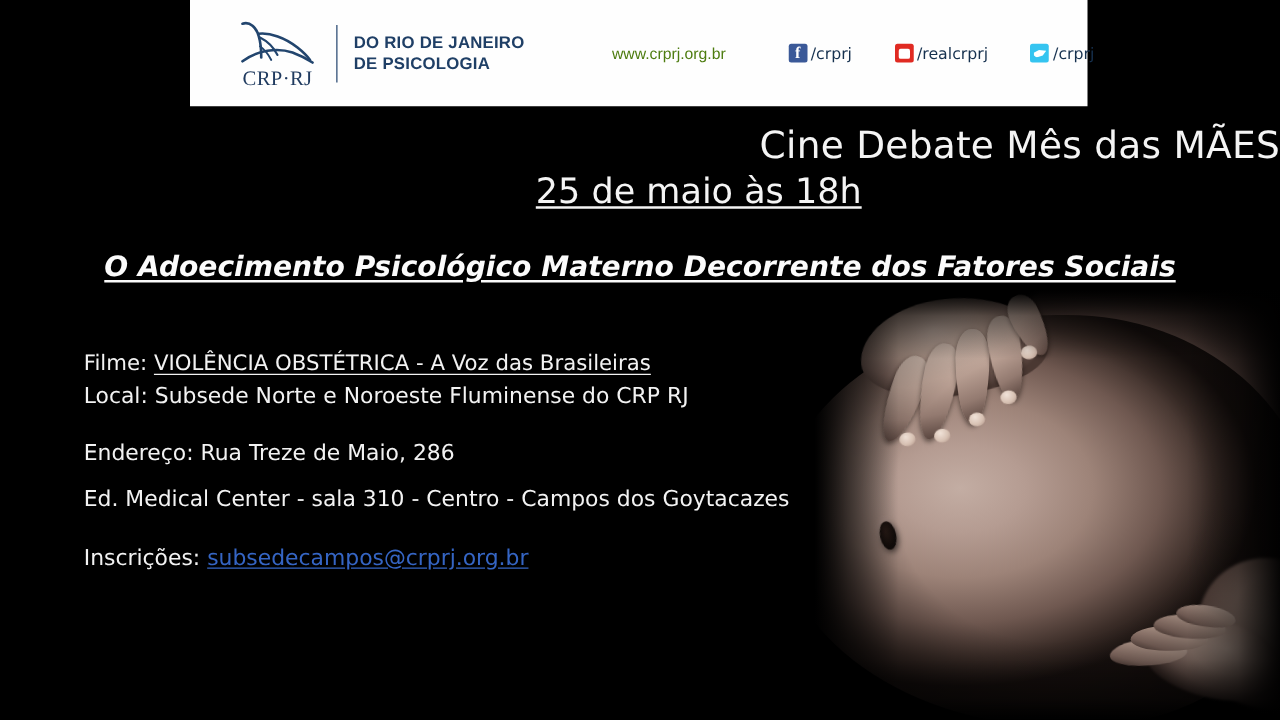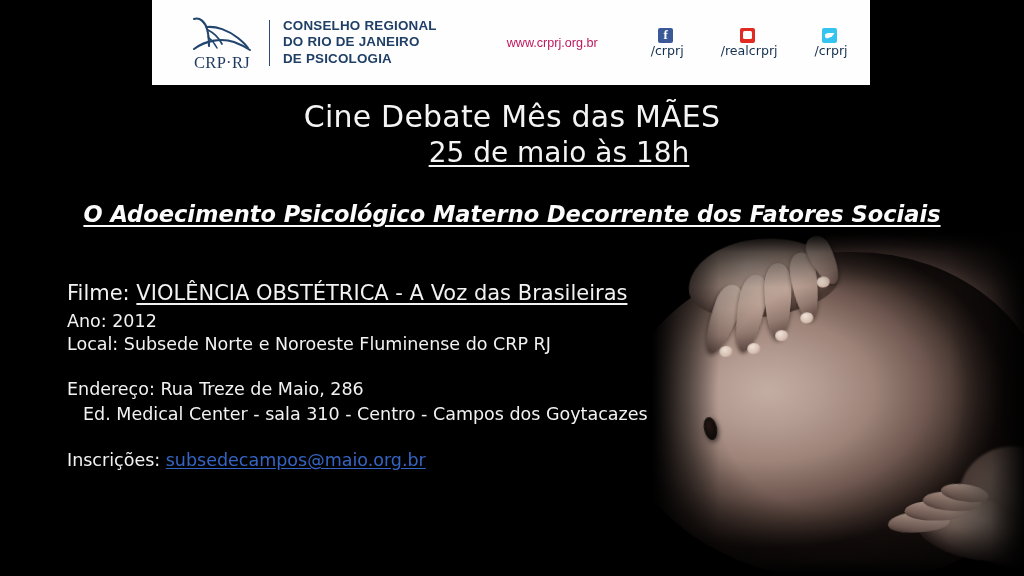--- a/index.html
+++ b/index.html
@@ -131,25 +131,25 @@
   }
   #banner .divider{
     width:1px; height:46px; background:#2a4a73; margin:0 13px 0 11px; flex:none;
   }
   #banner .org{
     font-family:"Liberation Sans","DejaVu Sans",sans-serif;
     font-weight:bold; color:#1f3f66; font-size:13.4px; line-height:16.6px;
     letter-spacing:.2px; white-space:nowrap;
   }
   #banner .site{
-    margin-left:70px; color:#be185d; font-size:12.6px; white-space:nowrap;
+    margin-left:70px; color:#4d7c0f; font-size:12.6px; white-space:nowrap;
     font-family:"Liberation Sans","DejaVu Sans",sans-serif;
   }
   #banner .socials{ display:flex; align-items:center; margin-left:50px; }
-  #banner .soc{ display:flex; align-items:center; margin-right:34px; white-space:nowrap;flex-direction:column;}
+  #banner .soc{ display:flex; align-items:center; margin-right:34px; white-space:nowrap;}
   #banner .soc:last-child{margin-right:0;}
   #banner .soc .tag{ color:#16314f; font-size:12.6px; margin-left:3px;}
   .ico{ width:15px; height:15px; flex:none; display:block; border-radius:2px;}
   .ico.fb{background:#3b5998; position:relative;}
   .ico.fb::after{
     content:"f"; position:absolute; left:0; right:0; top:-1px; text-align:center;
     color:#fff; font-weight:bold; font-size:13px;
     font-family:"Liberation Serif","DejaVu Serif",serif;
   }
   .ico.yt{background:#e02a22; position:relative;}
@@ -162,42 +162,42 @@
     content:""; position:absolute; left:2.5px; top:5px; width:10px; height:6px;
     background:#fff;
     clip-path:polygon(0% 35%, 42% 0%, 100% 10%, 72% 72%, 22% 100%, 0% 70%);
   }
 
   
   .headline{
     position:absolute; left:0; width:1024px; text-align:center;
     color:#f4f4f4; font-family:"DejaVu Sans","Liberation Sans",sans-serif;
   }
-  #h-line1{ top:99px; font-size:30px; letter-spacing:.2px;}
+  #h-line1{ top:99px; font-size:30px; letter-spacing:.2px;text-align:right;}
   #h-line2{ top:136px; font-size:28px;padding-left:47px;}
   #h-line2 span{ text-decoration:underline; text-underline-offset:3px;}
   #subtitle{
     position:absolute; left:0; width:1024px; top:201px; text-align:center;
     color:#fbfbfb; font-size:22.5px; font-style:italic; font-weight:bold;
     font-family:"DejaVu Sans","Liberation Sans",sans-serif;
   }
   #subtitle span{ text-decoration:underline; text-underline-offset:3px;}
 
   #body-block{
     position:absolute; left:67px; top:283px; width:600px;
     color:#f2f2f2; font-family:"DejaVu Sans","Liberation Sans",sans-serif;
   }
   .b-row{ line-height:1.0; }
-  #film-line{ font-size:21px; margin-bottom:9px; white-space:nowrap;}
+  #film-line{ font-size:17px; margin-bottom:9px; white-space:nowrap;}
   #film-line .u{ text-decoration:underline; text-underline-offset:3px;}
   #ano-line{ font-size:17.5px; margin-bottom:5px;}
   #dur-line{ font-size:17.5px; margin-bottom:24px;}
   #local-line{ font-size:17.5px; margin-bottom:28px;}
-  #end-line1{ font-size:17.5px; margin-bottom:7px;}
-  #end-line2{ font-size:17.5px; margin-bottom:29px;margin-left:16px;}
+  #end-line1{ font-size:17.5px; margin-bottom:20px;}
+  #end-line2{ font-size:17.5px; margin-bottom:29px;}
   #insc-line{ font-size:17.5px;}
   #insc-line a{
     color:#3565c4; text-decoration:underline; text-underline-offset:2px;
   }
 </style>
 </head>
 <body>
 
 <div id="photo">
   <div class="ph-base"></div>
@@ -239,21 +239,20 @@
         <path d="M10 5 C16 3 21 8 23 15 C24.5 20 25 26 25 32" fill="none" stroke="#22456e" stroke-width="2.1" stroke-linecap="round"></path>
         <path d="M23 13 C32 12 44 16 54 24 C59 28 62 31 64 34" fill="none" stroke="#22456e" stroke-width="2.1" stroke-linecap="round"></path>
         <path d="M24 16 C30 19 35 24 38 30" fill="none" stroke="#22456e" stroke-width="1.7" stroke-linecap="round"></path>
         <path d="M10 35 C22 26 38 24 50 28 C58 31 63 34 66 36" fill="none" stroke="#22456e" stroke-width="2.1" stroke-linecap="round"></path>
         <path d="M24 23 C28 26 31 30 33 34" fill="none" stroke="#22456e" stroke-width="1.5" stroke-linecap="round"></path>
       </svg>
       <div class="crp-word">CRP·RJ</div>
     </div>
     <div class="divider"></div>
     <div class="org">
-      <div>CONSELHO REGIONAL</div>
       <div>DO RIO DE JANEIRO</div>
       <div>DE PSICOLOGIA</div>
     </div>
   </div>
 
   <div class="site">www.crprj.org.br</div>
 
   <div class="socials">
     <div class="soc">
       <span class="ico fb"></span>
@@ -272,20 +271,19 @@
 
 <div class="headline" id="h-line1">Cine Debate Mês das MÃES</div>
 <div class="headline" id="h-line2"><span>25 de maio às 18h</span></div>
 
 <div id="subtitle"><span>O Adoecimento Psicológico Materno Decorrente dos Fatores Sociais</span></div>
 
 <div id="body-block">
   <div class="b-row" id="film-line">
     <span>Filme: </span><span class="u">VIOLÊNCIA OBSTÉTRICA - A Voz das Brasileiras</span>
   </div>
-  <div class="b-row" id="ano-line">Ano: 2012</div>
   <div class="b-row" id="local-line">Local: Subsede Norte e Noroeste Fluminense do CRP RJ</div>
   <div class="b-row" id="end-line1">Endereço: Rua Treze de Maio, 286</div>
   <div class="b-row" id="end-line2">Ed. Medical Center - sala 310 - Centro - Campos dos Goytacazes</div>
   <div class="b-row" id="insc-line">
-    <span>Inscrições: </span><a href="#">subsedecampos@maio.org.br</a>
+    <span>Inscrições: </span><a href="#">subsedecampos@crprj.org.br</a>
   </div>
 </div>
 
 </body></html>

